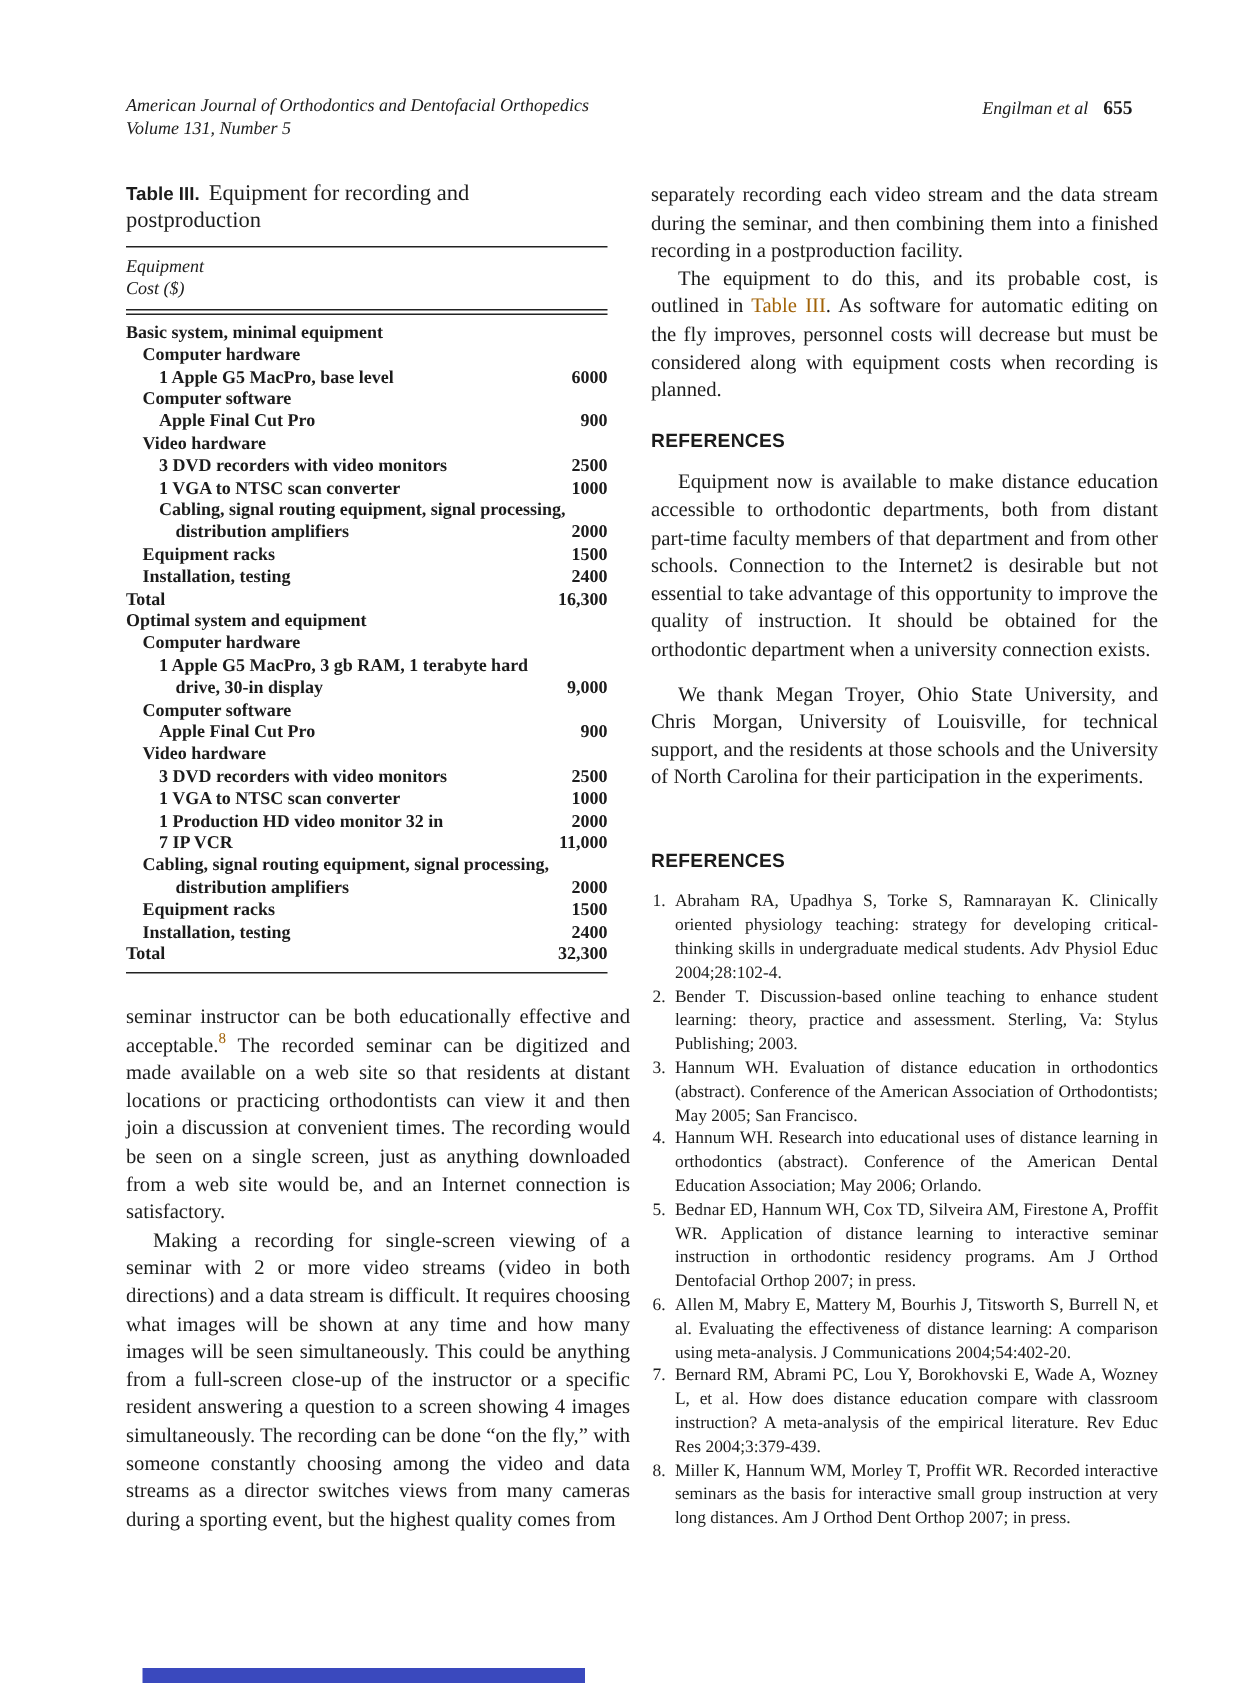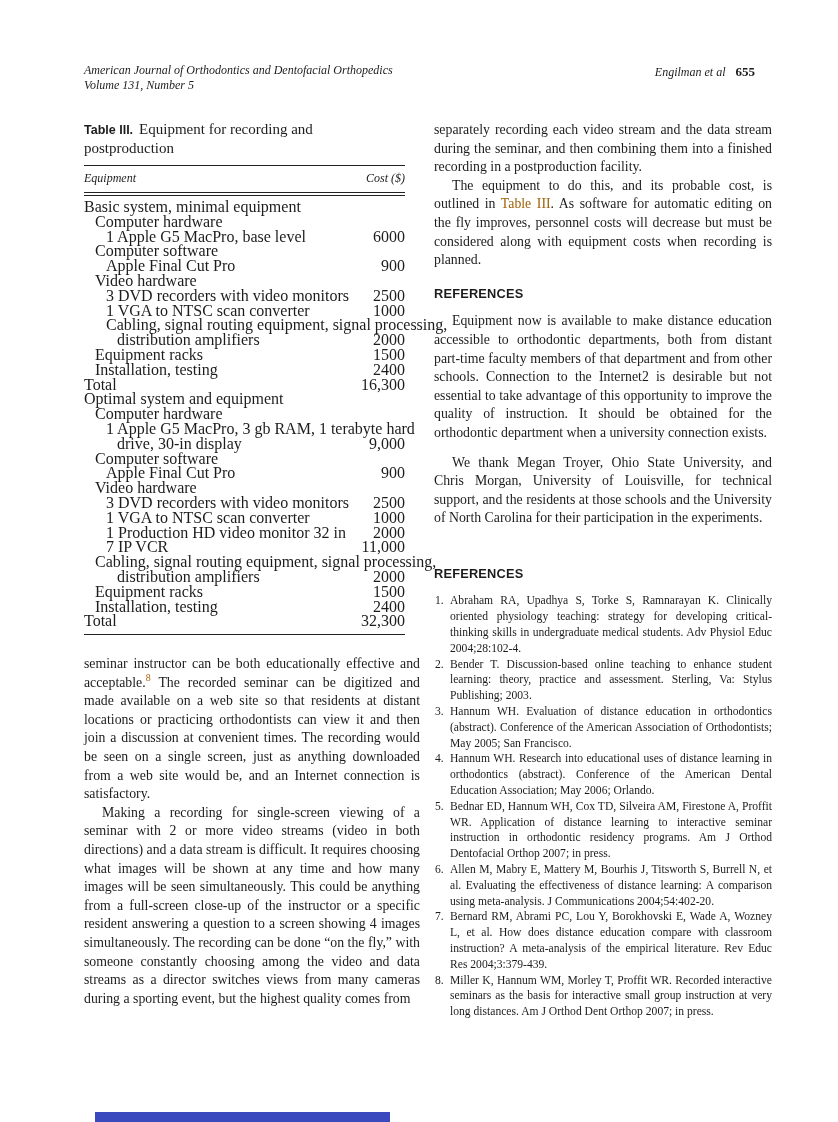--- a/index.html
+++ b/index.html
@@ -15,23 +15,23 @@
   .hdr-right .authors{font-style:italic;}
   .hdr-right .pageno{font-weight:bold;font-size:13px;margin-left:7px;}
   
   .colL{position:absolute;left:84px;top:120px;width:336px;}
   .colR{position:absolute;left:434px;top:121px;width:338px;}
   
   .tbl{width:321px;}
   .tbl-title{font-size:15px;line-height:18px;margin-bottom:8px;}
   .tbl-title .lbl{font-family:"Liberation Sans","DejaVu Sans",sans-serif;font-weight:bold;font-size:12.5px;margin-right:6px;text-align:center;}
   .rule{border-top:1.6px solid #222;}
-  .tbl-head{display:flex;justify-content:space-between;font-style:italic;font-size:12px;padding:5px 0 6px 0;}
+  .tbl-head{display:flex;justify-content:space-between;font-style:italic;font-size:12px;padding:5px 0 6px 0;flex-direction:column;}
   .dbl{border-top:1px solid #222;border-bottom:1px solid #222;height:2px;}
-  .tbl-body{padding:4px 0 5px 0;font-size:16px;}
+  .tbl-body{padding:4px 0 5px 0;font-size:12px;font-weight:bold;}
   .trow{display:flex;justify-content:space-between;line-height:14.8px;white-space:nowrap;}
   .trow .c{text-align:right;}
   .i0{padding-left:0;}
   .i1{padding-left:11px;}
   .i2{padding-left:22px;}
   .i3{padding-left:33px;}
   
   .body-text{font-size:13.8px;line-height:18.6px;text-align:justify;}
   .para{margin:0;}
   .para.ind{text-indent:18px;}

